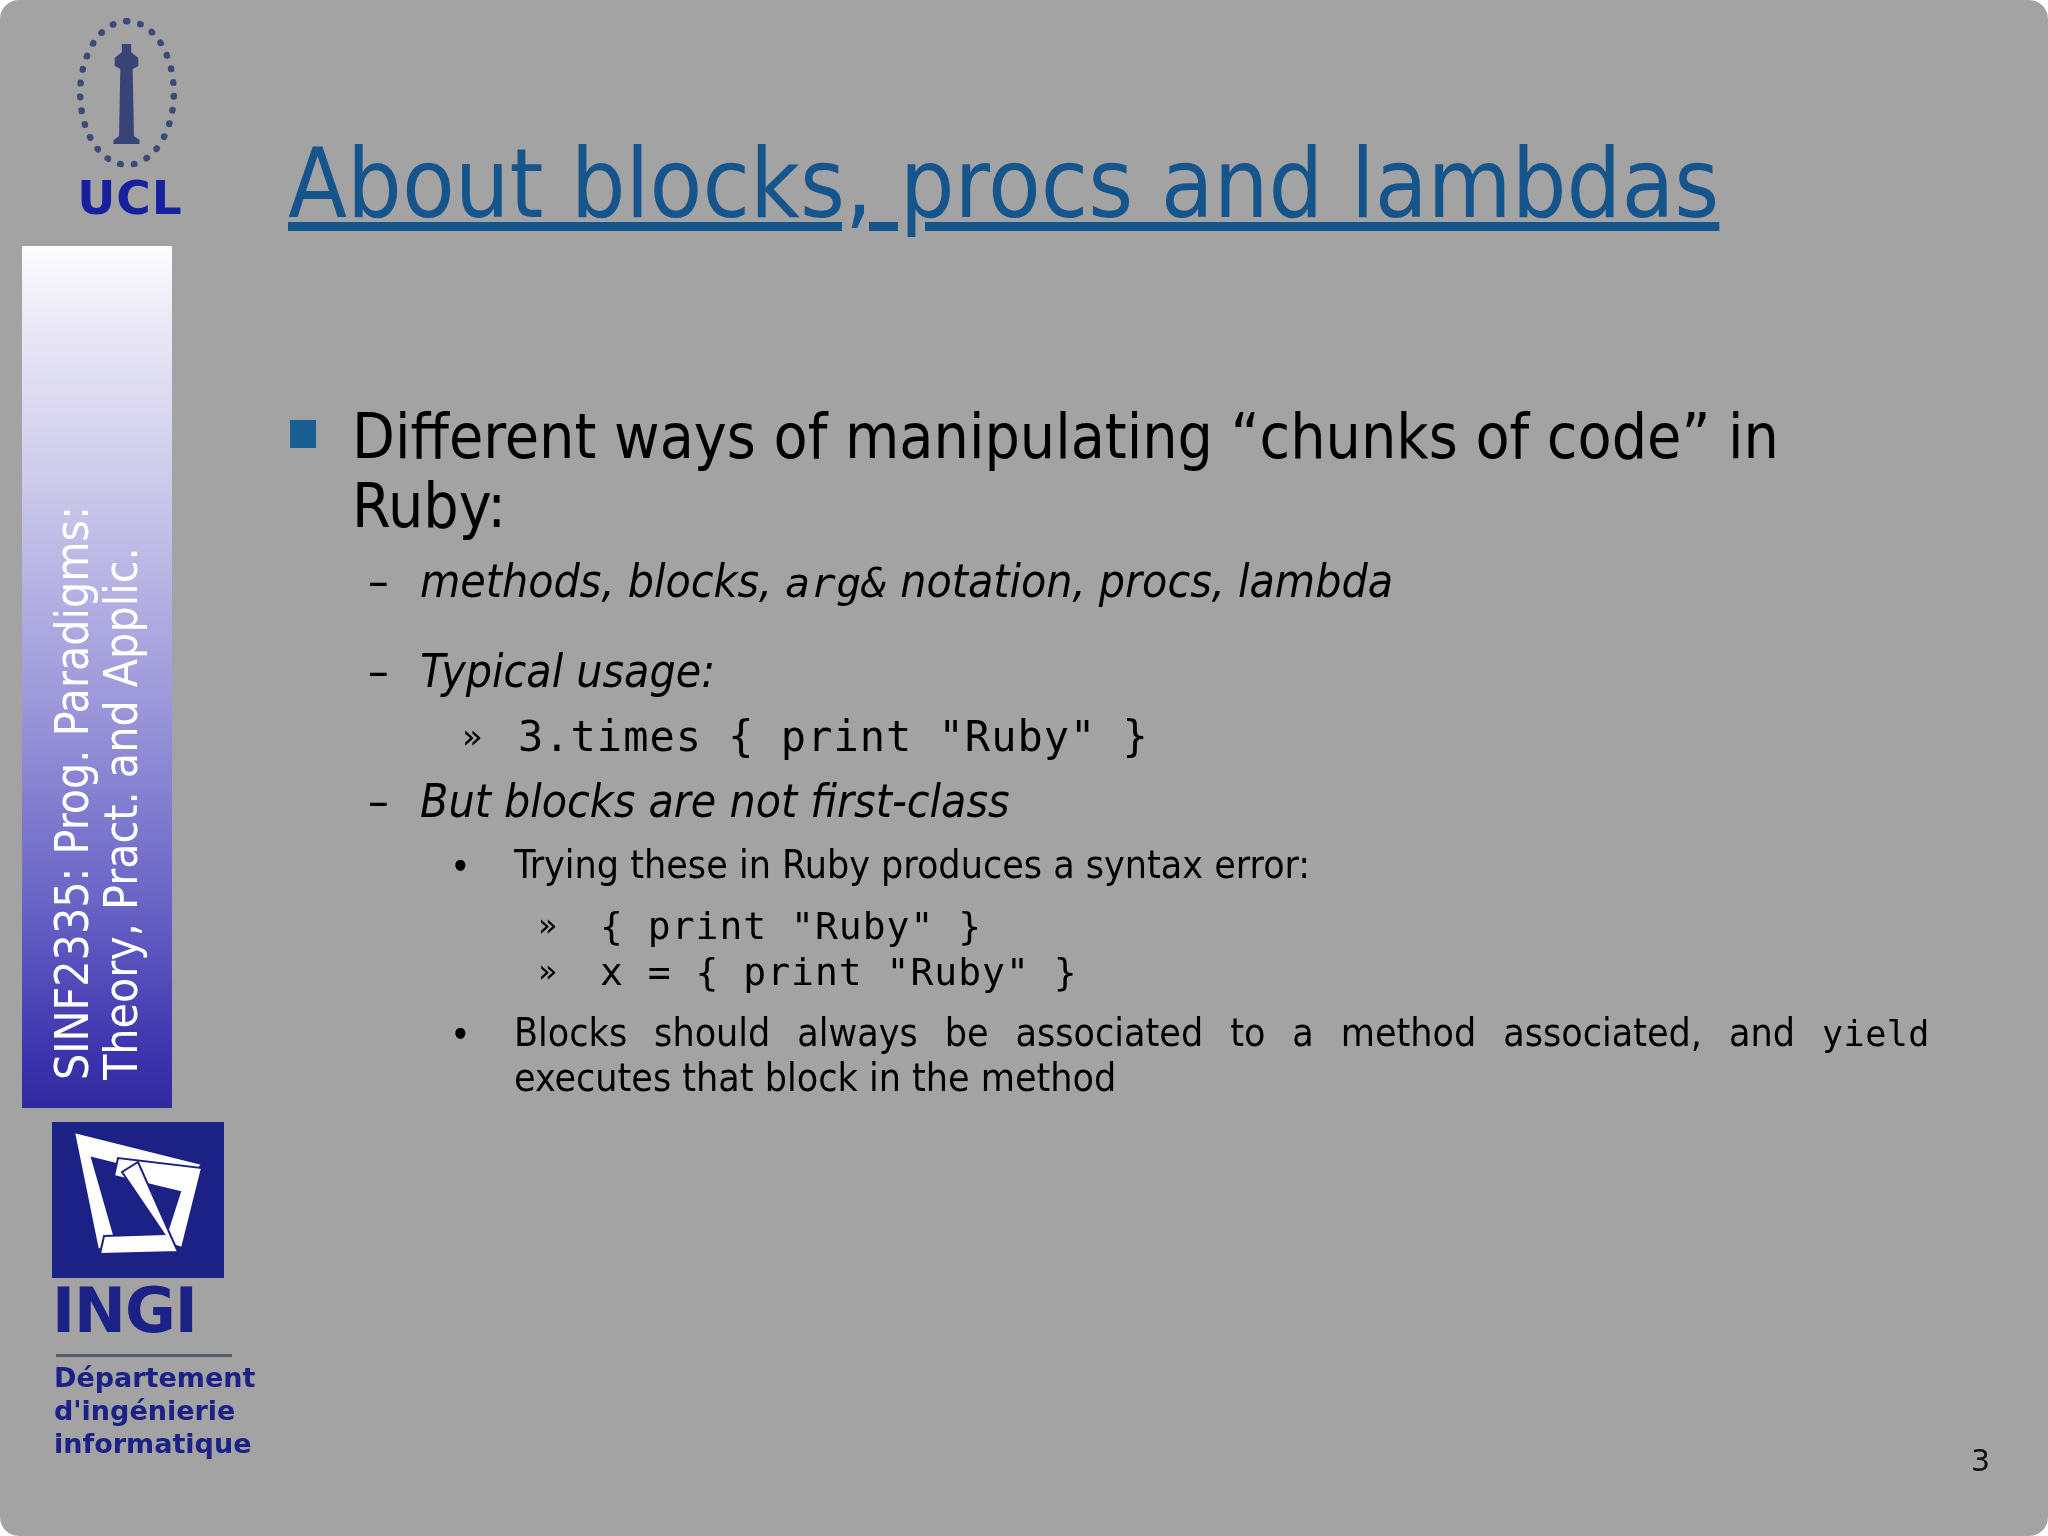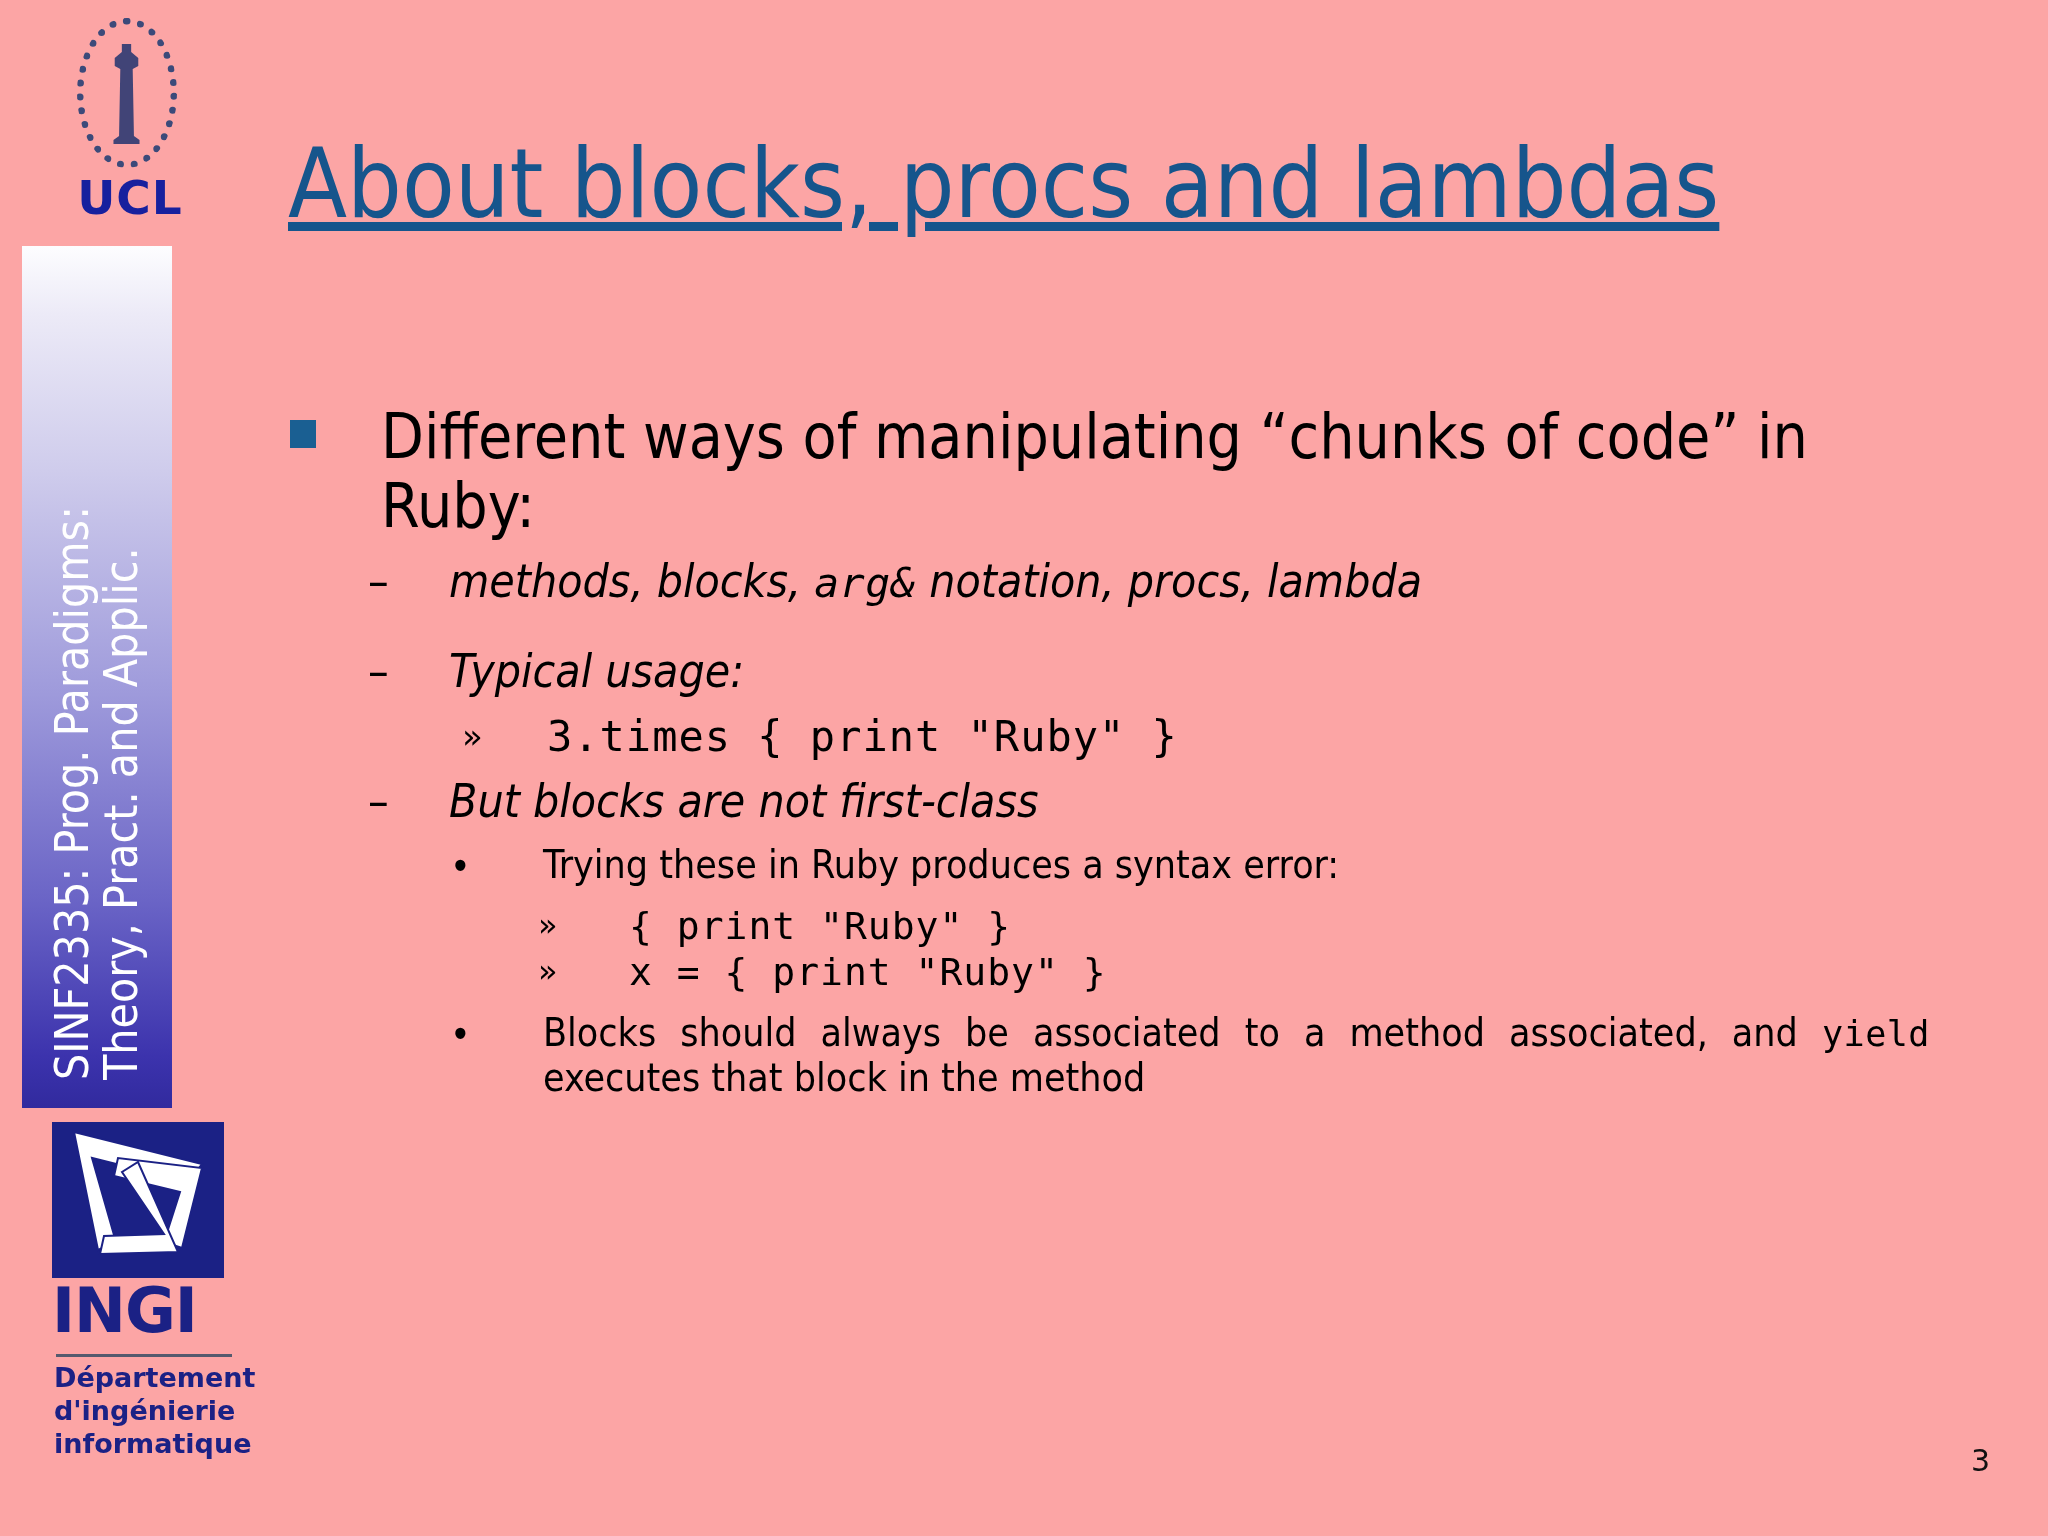--- a/index.html
+++ b/index.html
@@ -4,23 +4,24 @@
 <style>
   html, body {
     margin: 0;
     padding: 0;
     background: #ffffff;
   }
   #slide {
     position: relative;
     width: 2048px;
     height: 1536px;
-    background: #fca5a5;
+    background: #a3a3a3;
     overflow: hidden;
     font-family: "DejaVu Sans Condensed", "Liberation Sans Narrow", "Liberation Sans", sans-serif;
+    border-radius: 19px;
   }
 
   
   #left-rail {
     position: absolute;
     left: 0; top: 0;
     width: 248px;
     height: 1536px;
   }
 
@@ -168,21 +169,21 @@
     text-decoration: underline;
   }
 
   #body {
     position: absolute;
     left: 290px;
     top: 402px;
     width: 1640px;
   }
 
-  .row { position: relative; display: flex; align-items: flex-start; gap: 29px; }
+  .row { position: relative; display: flex; align-items: flex-start; }
 
   
   .l1 {
     margin-left: 0px;
     margin-bottom: 0px;
     font-size: 62px;
     line-height: 1.12;
     color: #000000;
   }
   .l1 .marker {

